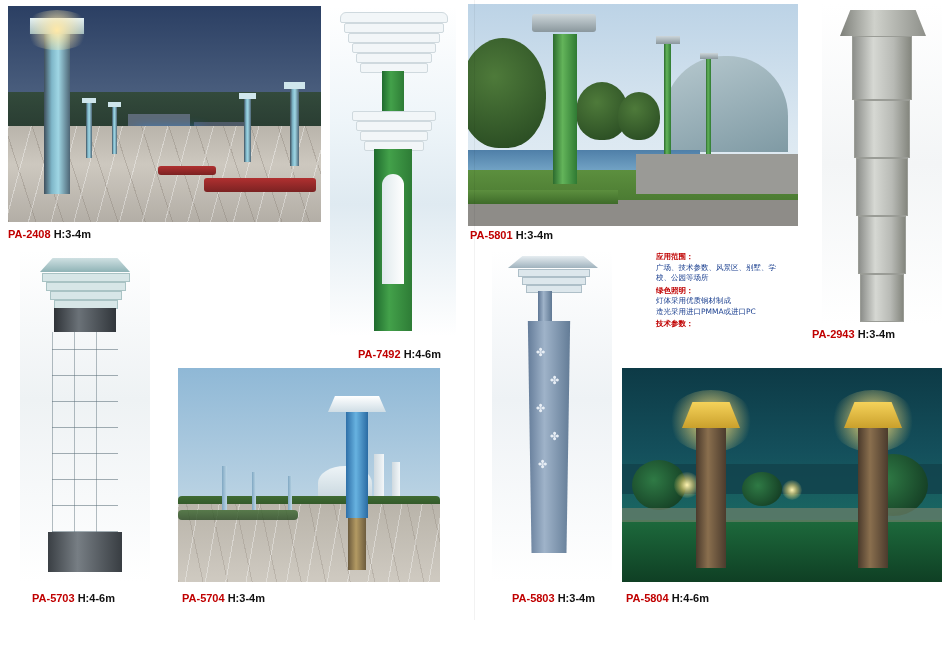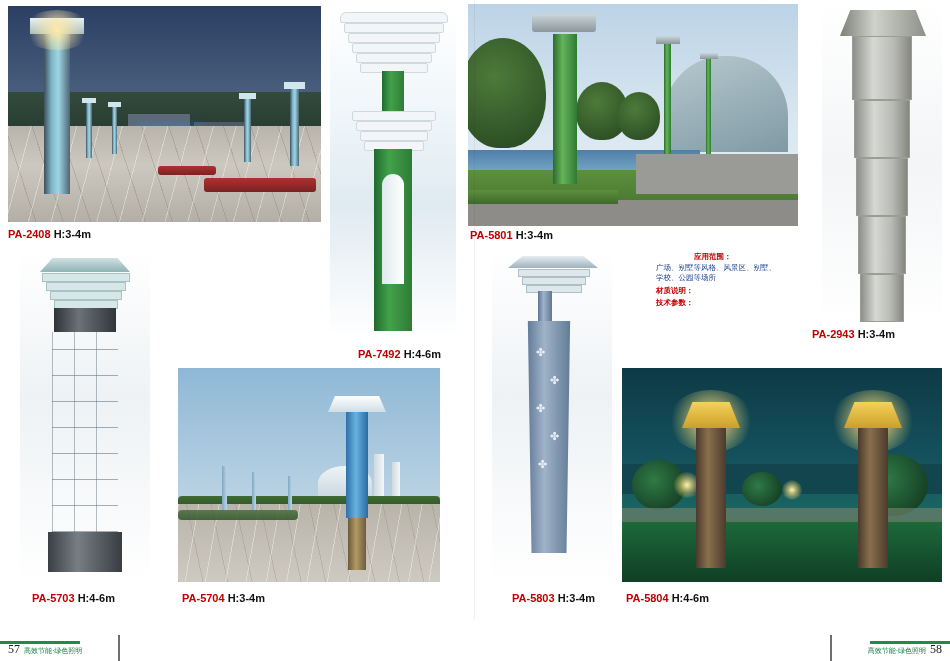--- a/index.html
+++ b/index.html
@@ -276,31 +276,23 @@
     <div class="lglow" style="left:208px;top:22px;width:86px;height:62px;"></div>
     <div class="head" style="left:222px;top:34px;width:58px;height:26px;clip-path:polygon(18% 0,82% 0,100% 100%,0 100%);"></div>
     <div class="col" style="left:236px;top:60px;width:30px;height:140px;"></div>
   </div>
   <div class="cap" style="left:626px;top:592px;">
     <span>PA-5804</span> <span class="h">H:4-6m</span>
   </div>
 
 
   <div class="spec" style="left:656px;top:252px;">
-    <div style="color:#c00000;font-weight:bold;margin-left:38px;">应用范围：</div>
-    <div style="white-space:pre-line;">广场、别墅等风格、风景区、别墅、学校、公园等场所</div>
-    <div style="color:#c00000;font-weight:bold;margin-top:2px;">材质说明：</div>
+    <div style="color:#c00000;font-weight:bold;">应用范围：</div>
+    <div style="white-space:pre-line;">广场、技术参数、风景区、别墅、学校、公园等场所</div>
+    <div style="color:#c00000;font-weight:bold;margin-top:2px;">绿色照明：</div>
+    <div style="white-space:pre-line;">灯体采用优质钢材制成
+造光采用进口PMMA或进口PC</div>
     <div style="color:#c00000;font-weight:bold;margin-top:2px;">技术参数：</div>
   </div>
 
-  <div class="footbar">
-    <div class="fline" style="left:0;bottom:17px;width:80px;"></div>
-    <div class="fline" style="right:0;bottom:17px;width:80px;"></div>
-    <div class="vline" style="left:118px;bottom:0;height:26px;"></div>
-    <div class="vline" style="right:118px;bottom:0;height:26px;"></div>
-    <div class="fnum left">57</div>
-    <div class="fnum right">58</div>
-    <div class="flogo" style="left:24px;">高效节能·绿色照明</div>
-    <div class="flogo" style="right:24px;">高效节能·绿色照明</div>
-  </div>
 
   <div style="position:absolute;left:474px;top:0;width:1px;height:620px;background:rgba(0,0,0,.05);"></div>
 </div>
 
 </body></html>

